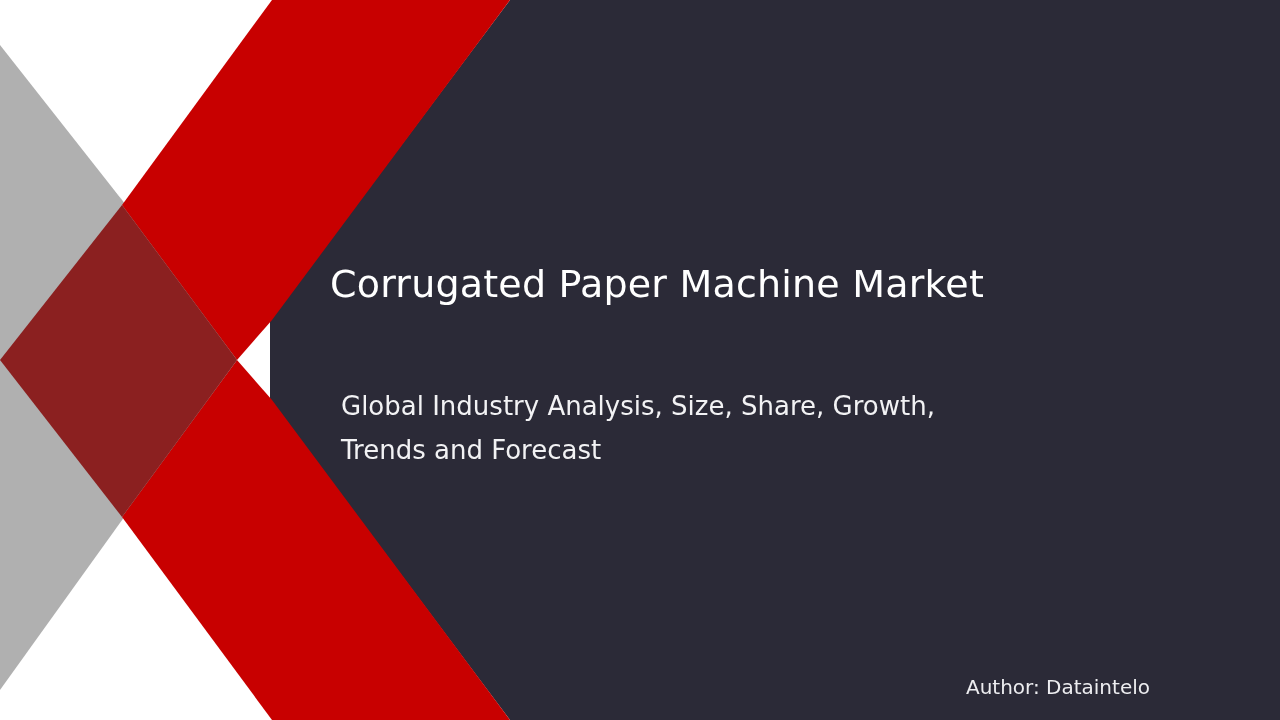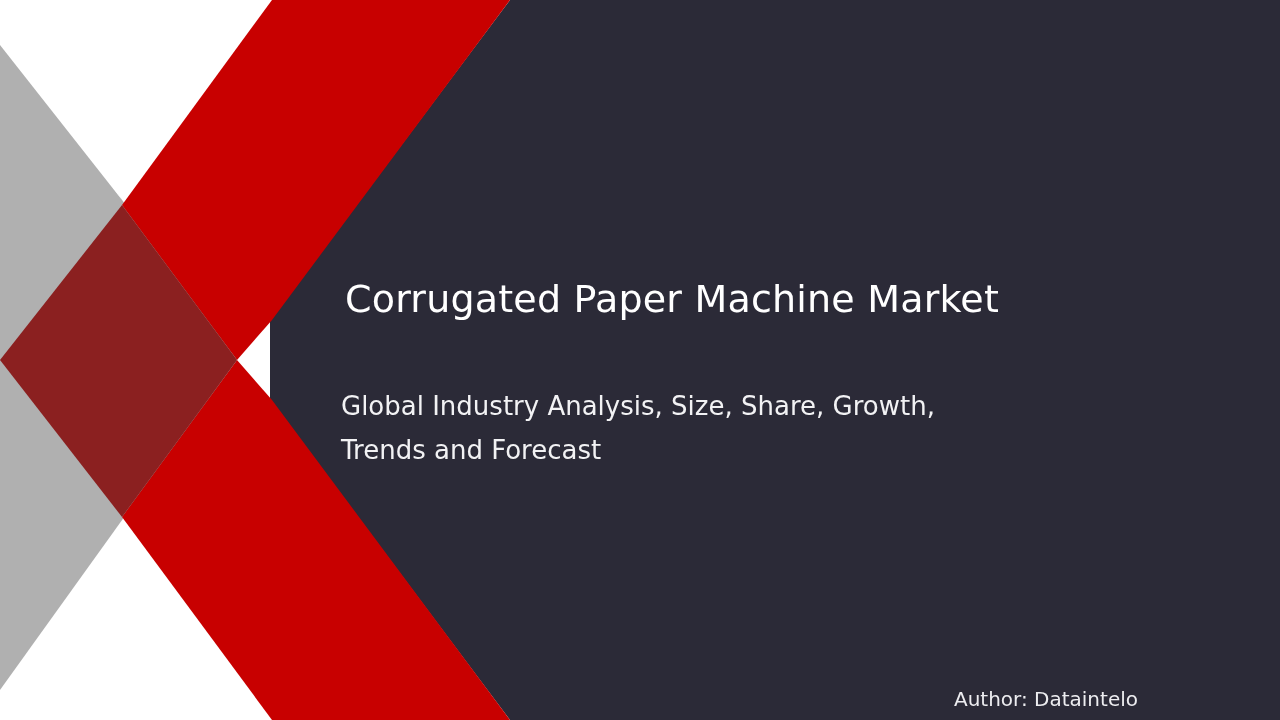--- a/index.html
+++ b/index.html
@@ -38,21 +38,21 @@
     top: 0;
     width: 1280px;
     height: 720px;
   }
 
   #title {
     position: absolute;
     left: 330px;
     top: 262px;
     width: 820px;
-    margin: 15px;
+    margin: 0;
     font-family: "DejaVu Sans", "Liberation Sans", sans-serif;
     font-size: 38px;
     font-weight: 400;
     line-height: 1.18;
     letter-spacing: 0.2px;
     color: #ffffff;
     white-space: nowrap;
   }
 
   #subtitle {
@@ -65,21 +65,21 @@
     font-size: 26px;
     font-weight: 400;
     line-height: 44px;
     color: #f2f2f4;
   }
 
   #author {
     position: absolute;
     right: 126px;
     top: 671px;
-    margin: 16px;
+    margin: 4px;
     font-family: "DejaVu Sans", "Liberation Sans", sans-serif;
     font-size: 20px;
     font-weight: 400;
     color: #ededf0;
     white-space: nowrap;
   }
 </style>
 </head>
 <body>
 

